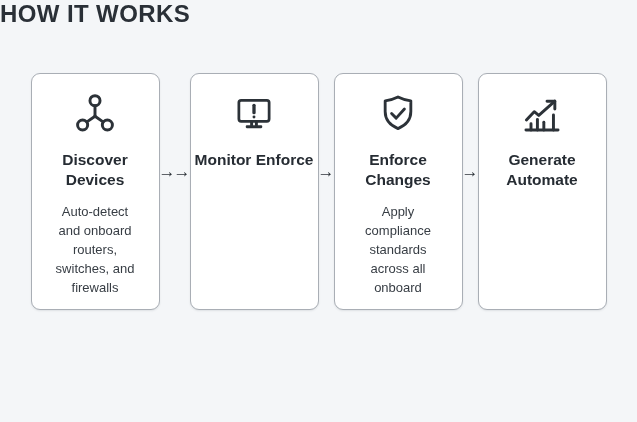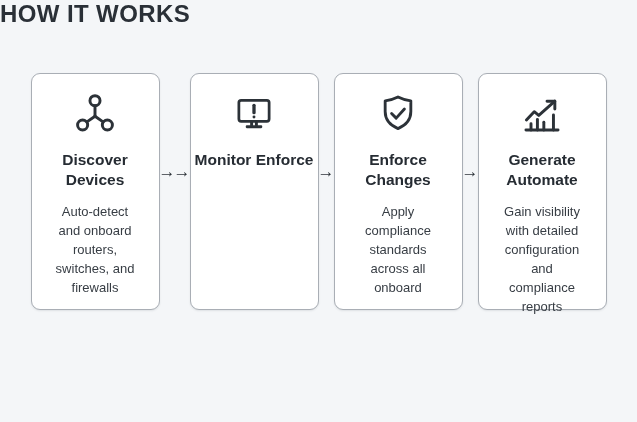--- a/index.html
+++ b/index.html
@@ -139,16 +139,15 @@
     <line x1="6.5" y1="41.5" x2="41.5" y2="41.5"></line>
     <line x1="12" y1="41.5" x2="12" y2="34.5"></line>
     <line x1="19" y1="41.5" x2="19" y2="30"></line>
     <line x1="26" y1="41.5" x2="26" y2="33"></line>
     <line x1="36.5" y1="41.5" x2="36.5" y2="25"></line>
     <polyline points="7,30.5 15.5,21.5 20.5,25.5 38,10"></polyline>
     <polyline points="29.5,10 38,10 38,18.5"></polyline>
   </svg>
 </div>
     <h2 class="card-title">Generate Automate</h2>
-    <p class="card-desc">Gain visibility with detailed configuration and compliance reports</p>
   </div>
 </div>
 </div>
 
 </body></html>

